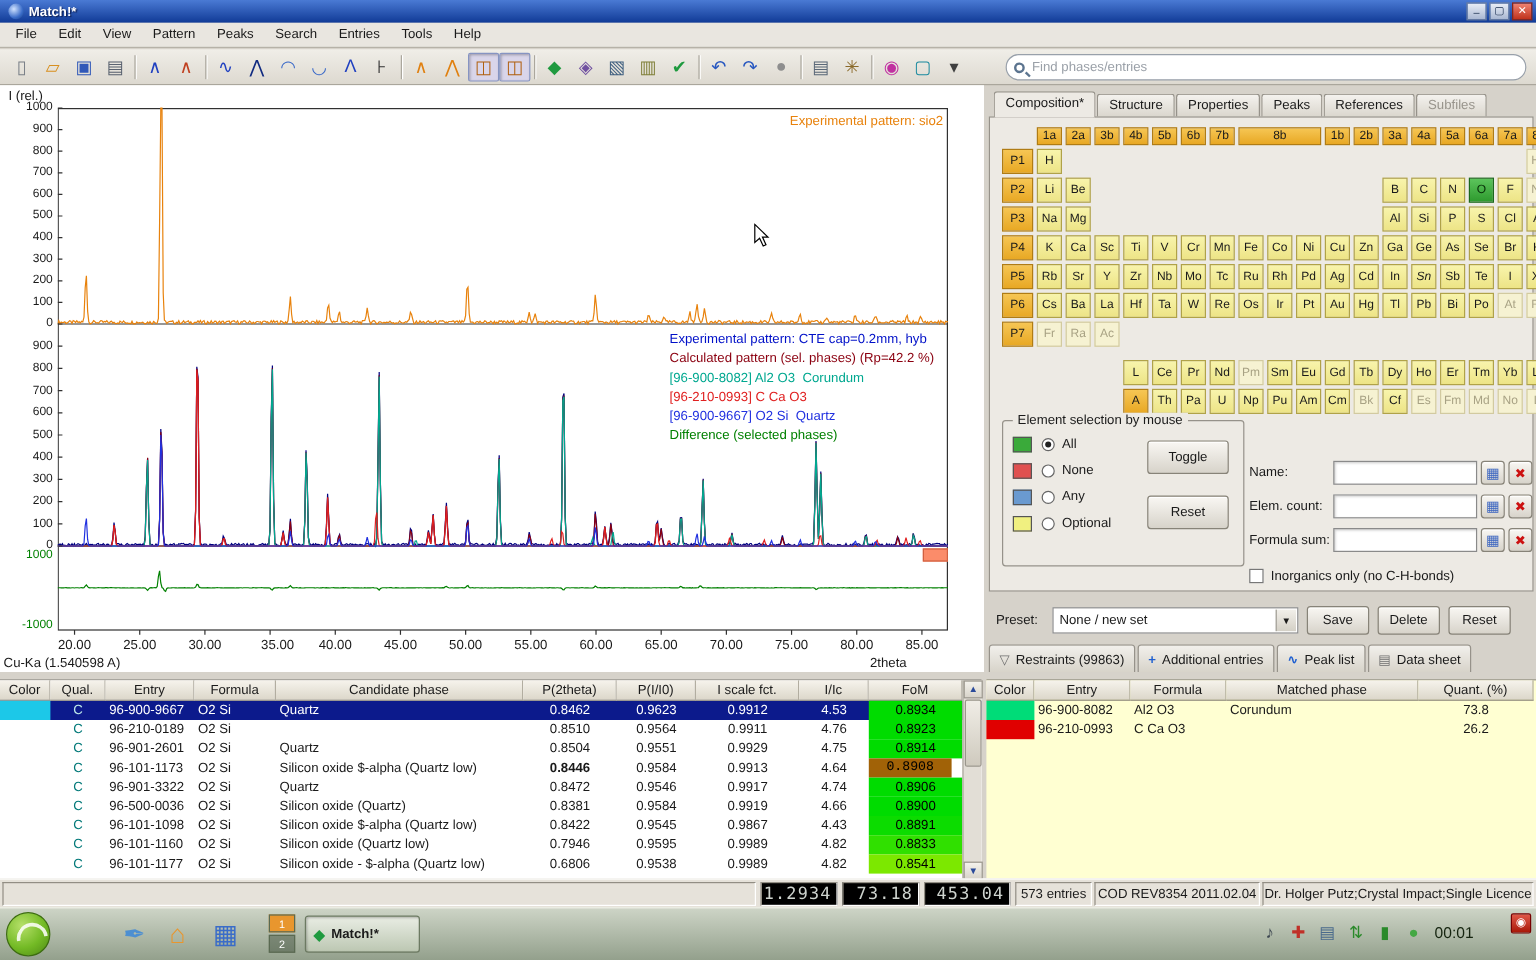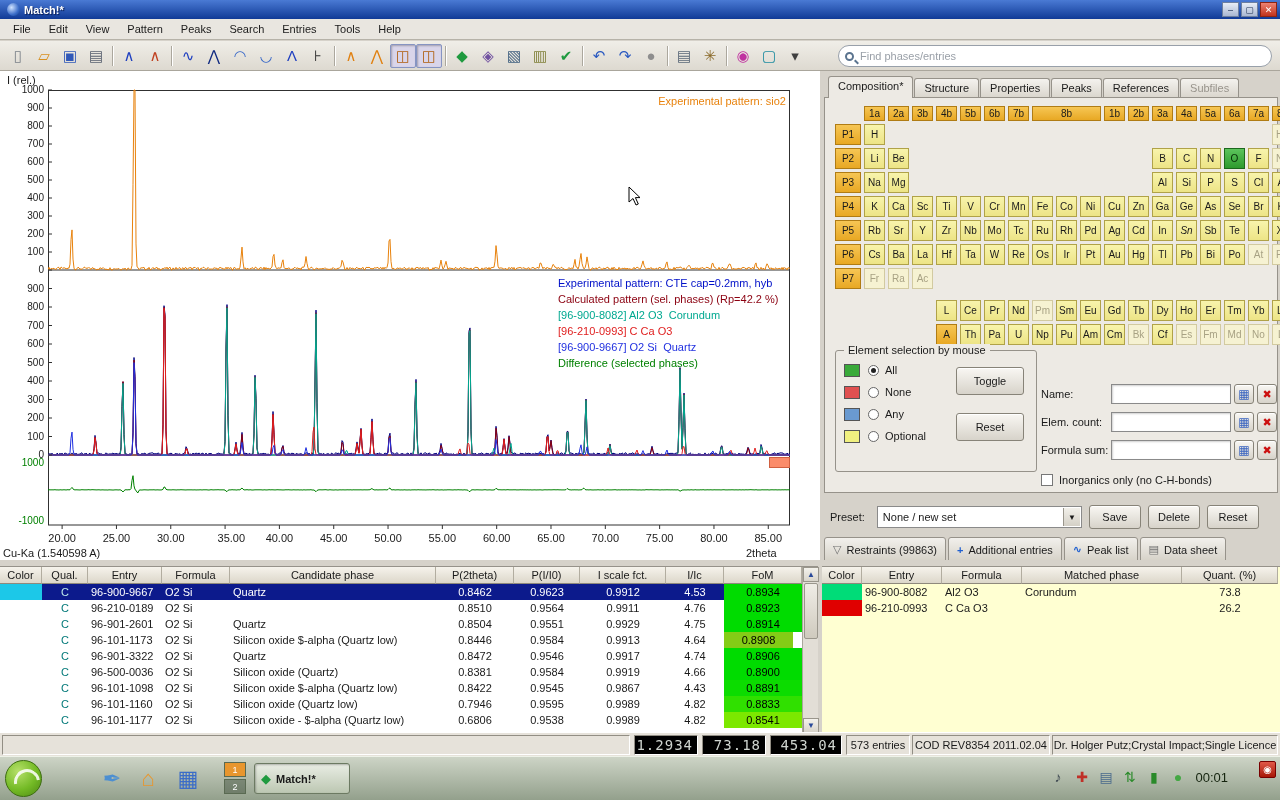--- a/index.html
+++ b/index.html
@@ -27,21 +27,21 @@
   .search-input::placeholder { color:#9aa0a8; }
 
   
   .plot-region { position:absolute; left:0; top:71px; width:820px; height:494px; background:#fff; }
   .ylab { position:absolute; left:7px; top:3px; font-size:11px; }
   #plot-svg { position:absolute; left:48px; top:17px; }
   .ytick { position:absolute; width:40px; text-align:right; font-size:10px; }
   .ytick.green { color:#008000; }
   .xtick { position:absolute; width:40px; text-align:center; font-size:11px; top:461px; }
   .wavelab { position:absolute; left:3px; top:476px; font-size:11px; }
-  .x-axis-lab { position:absolute; left:746px; top:476px; font-size:11px; }
+  .x-axis-lab { position:absolute; left:725px; top:476px; font-size:11px; }
   .legend-top { position:absolute; right:34px; top:24px; font-size:11px; white-space:pre; }
   .legend-block { position:absolute; left:558px; top:204px; font-size:11px; line-height:16px; white-space:pre; }
   .fom-marker { position:absolute; left:769px; top:386px; width:21px; height:11px; background:#fb8c6a; border:1px solid #d06040; }
   .cursor-arrow { position:absolute; left:628px; top:115px; }
 
   
   .right-panel { position:absolute; left:822px; top:71px; width:458px; height:494px; }
   .rtab-bar { position:absolute; left:6px; top:5px; height:22px; display:flex; align-items:flex-end; }
   .rtab { border:1px solid #96928a; border-bottom:none; border-radius:3px 3px 0 0; padding:3px 9px 4px; background:linear-gradient(#f4f2ee,#d9d5cc); margin-right:1px; height:20px; }
   .rtab.active { background:#edeae4; height:22px; position:relative; z-index:3; }
@@ -570,25 +570,25 @@
       <div class="t-cell num" style="width: 86px;">0.9929</div>
       <div class="t-cell num" style="width: 58px;">4.75</div>
       <div class="t-cell num" style="width: 78px; background: rgb(0, 220, 0); color: rgb(0, 0, 0); justify-content: center;">0.8914</div>
     </div>
     <div class="t-row">
       <div class="t-cell" style="width: 42px;"></div>
       <div class="t-cell qual num" style="width: 46px;">C</div>
       <div class="t-cell" style="width: 74px;">96-101-1173</div>
       <div class="t-cell" style="width: 68px;">O2 Si</div>
       <div class="t-cell" style="width: 206px;">Silicon oxide $-alpha (Quartz low)</div>
-      <div class="t-cell num" style="width: 78px;">0.8446</div>
+      <div class="t-cell num" style="width: 78px; font-weight: bold;">0.8446</div>
       <div class="t-cell num" style="width: 66px;">0.9584</div>
       <div class="t-cell num" style="width: 86px;">0.9913</div>
       <div class="t-cell num" style="width: 58px;">4.64</div>
-      <div class="t-cell num" style="width: 69px; background: #84cc16; color: rgb(0, 0, 0); justify-content: center;">0.8908</div>
+      <div class="t-cell num" style="width: 69px; background: #a16207; color: rgb(0, 0, 0); justify-content: center; font-family: Liberation Mono, monospace;">0.8908</div>
     </div>
     <div class="t-row">
       <div class="t-cell" style="width: 42px;"></div>
       <div class="t-cell qual num" style="width: 46px;">C</div>
       <div class="t-cell" style="width: 74px;">96-901-3322</div>
       <div class="t-cell" style="width: 68px;">O2 Si</div>
       <div class="t-cell" style="width: 206px;">Quartz</div>
       <div class="t-cell num" style="width: 78px;">0.8472</div>
       <div class="t-cell num" style="width: 66px;">0.9546</div>
       <div class="t-cell num" style="width: 86px;">0.9917</div>

